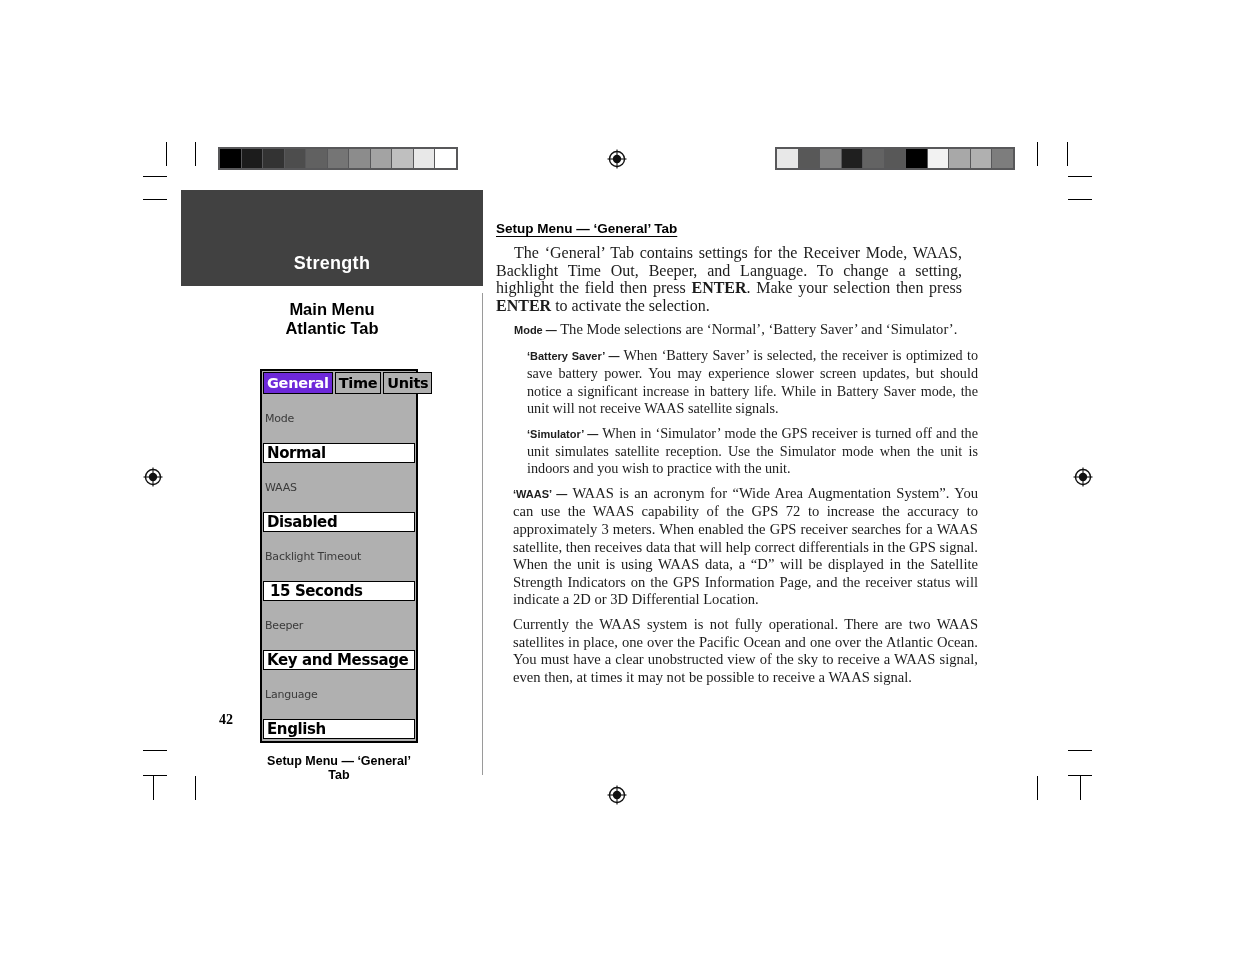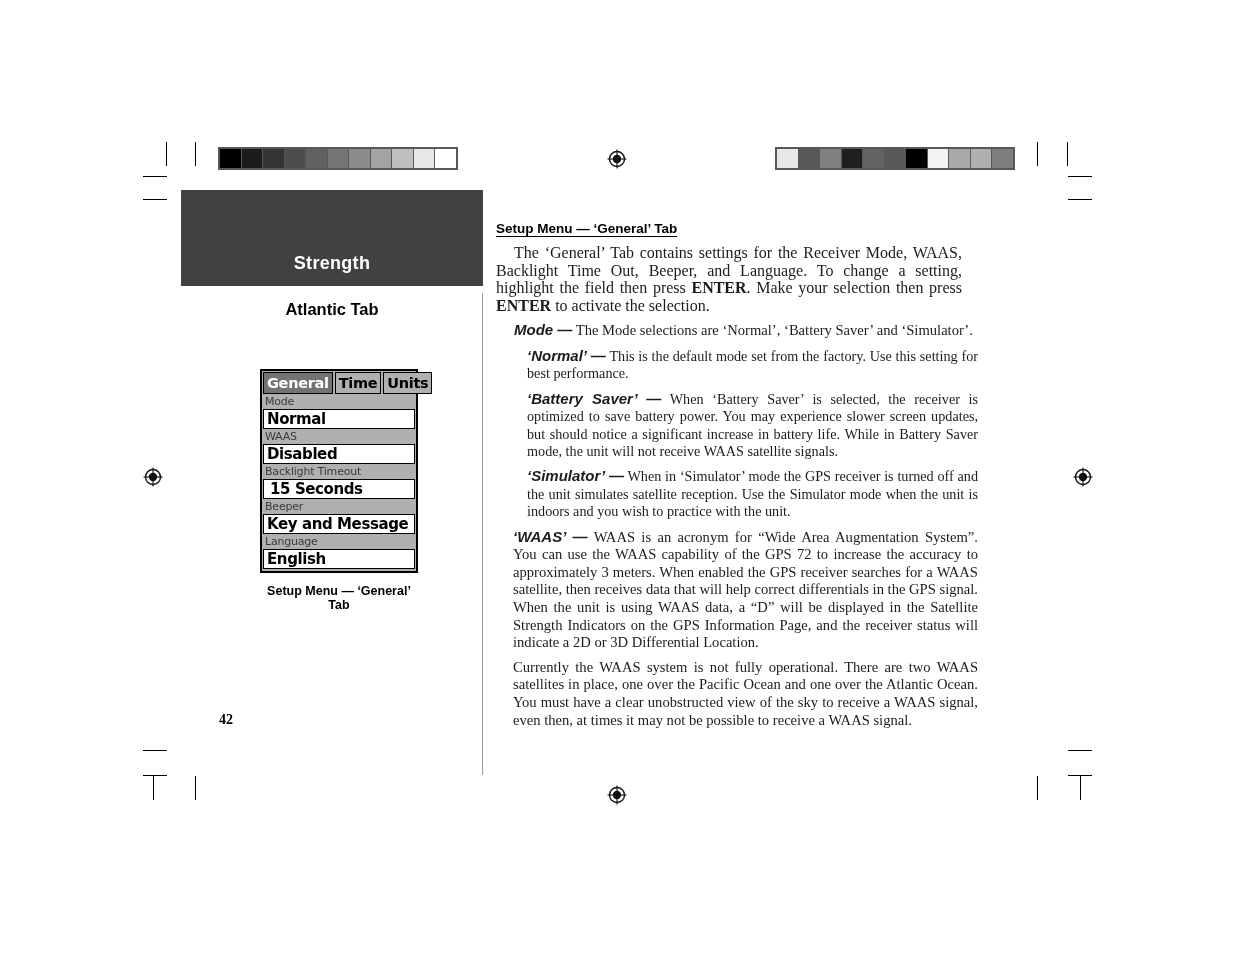--- a/index.html
+++ b/index.html
@@ -114,31 +114,31 @@
     font-weight: bold;
     line-height: 20px;
     padding: 0 3px;
     box-sizing: border-box;
     white-space: nowrap;
     color: #000;
     letter-spacing: -0.3px;
     margin-right: 2px;
   }
   .gps-tab.sel {
-    background: #737373;
+    background: #6d28d9;
     color: #fff;
   }
   .gps-tab.last { margin-right: 0; }
 
   .gps-label {
     background: #b0b0b0;
     color: #3a3a3a;
     font-size: 11px;
     line-height: 14px;
-    padding: 0 2px;
+    padding: 17px 2px;
     letter-spacing: -0.2px;
   }
   .gps-value {
     background: #ffffff;
     border: 1px solid #000;
     color: #000;
     font-size: 15px;
     font-weight: bold;
     line-height: 18px;
     padding: 0 3px;
@@ -221,22 +221,21 @@
   p.plain {
     margin: 0 0 7px 17px;
     font-size: 14.6px;
     line-height: 17.6px;
     color: #1c1c1c;
     text-align: justify;
   }
   .term {
     font-family: "Liberation Sans", "DejaVu Sans", sans-serif;
     font-weight: bold;
-    font-style: italic;
-    font-size: 15px;
+    font-size: 11px;
   }
   b.key {
     font-family: "Liberation Serif", "DejaVu Serif", serif;
     font-weight: bold;
   }
 </style>
 </head>
 <body>
 
 <div class="page">
@@ -319,20 +318,21 @@
       <div class="sw" style="background: rgb(168, 168, 168);"></div>
       <div class="sw" style="background: rgb(176, 176, 176);"></div>
       <div class="sw" style="background: rgb(125, 125, 125);"></div>
     </div>
 
   <div class="chapter-band">
     <div class="chapter-title">Strength</div>
   </div>
 
   <div class="side-heading">
+    <div>Main Menu</div>
     <div>Atlantic Tab</div>
   </div>
 
   <div class="gps-figure">
     <div class="gps-screen">
       <div class="gps-tabs">
         <div class="gps-tab sel">General</div>
         <div class="gps-tab">Time</div>
         <div class="gps-tab last">Units</div>
       </div>
@@ -360,21 +360,20 @@
   <div class="col-divider"></div>
 
   <div class="content">
 
     <div class="sec-heading">Setup Menu — ‘General’ Tab</div>
 
     <p class="body first"><span>The ‘General’ Tab contains settings for the Receiver Mode, WAAS, Backlight Time Out, Beeper, and Language.  To change a setting, highlight the field then press </span><b class="key">ENTER</b><span>.  Make your selection then press </span><b class="key">ENTER</b><span> to activate the selection.</span></p>
 
     <p class="lvl1"><span class="term">Mode —</span><span> The Mode selections are ‘Normal’, ‘Battery Saver’ and ‘Simulator’.</span></p>
 
-    <p class="lvl2"><span class="term">‘Normal’ —</span><span> This is the default mode set from the factory. Use this setting for best performance.</span></p>
 
     <p class="lvl2"><span class="term">‘Battery Saver’ —</span><span> When ‘Battery Saver’ is selected, the receiver is optimized to save battery power.  You may experience slower screen updates, but should notice a significant increase in battery life.  While in Battery Saver mode, the unit will not receive WAAS satellite signals.</span></p>
 
     <p class="lvl2"><span class="term">‘Simulator’ —</span><span> When in ‘Simulator’ mode the GPS receiver is turned off and the unit simulates satellite reception.  Use the Simulator mode when the unit is indoors and you wish to practice with the unit.</span></p>
 
     <p class="plain"><span class="term">‘WAAS’ —</span><span> WAAS is an acronym for “Wide Area Augmentation System”. You can use the WAAS capability of the GPS 72 to increase the accuracy to approximately 3 meters. When enabled the GPS receiver searches for a WAAS satellite, then receives data that will help correct differentials in the GPS signal.  When the unit is using WAAS data, a “D” will be displayed in the Satellite Strength Indicators on the GPS Information Page, and the receiver status will indicate a 2D or 3D Differential Location.</span></p>
 
     <p class="plain">Currently the WAAS system is not fully operational. There are two WAAS satellites in place, one over the Pacific Ocean and one over the Atlantic Ocean.  You must have a clear unobstructed view of the sky to receive a WAAS signal, even then, at times it may not be possible to receive a WAAS signal.</p>
 
 

